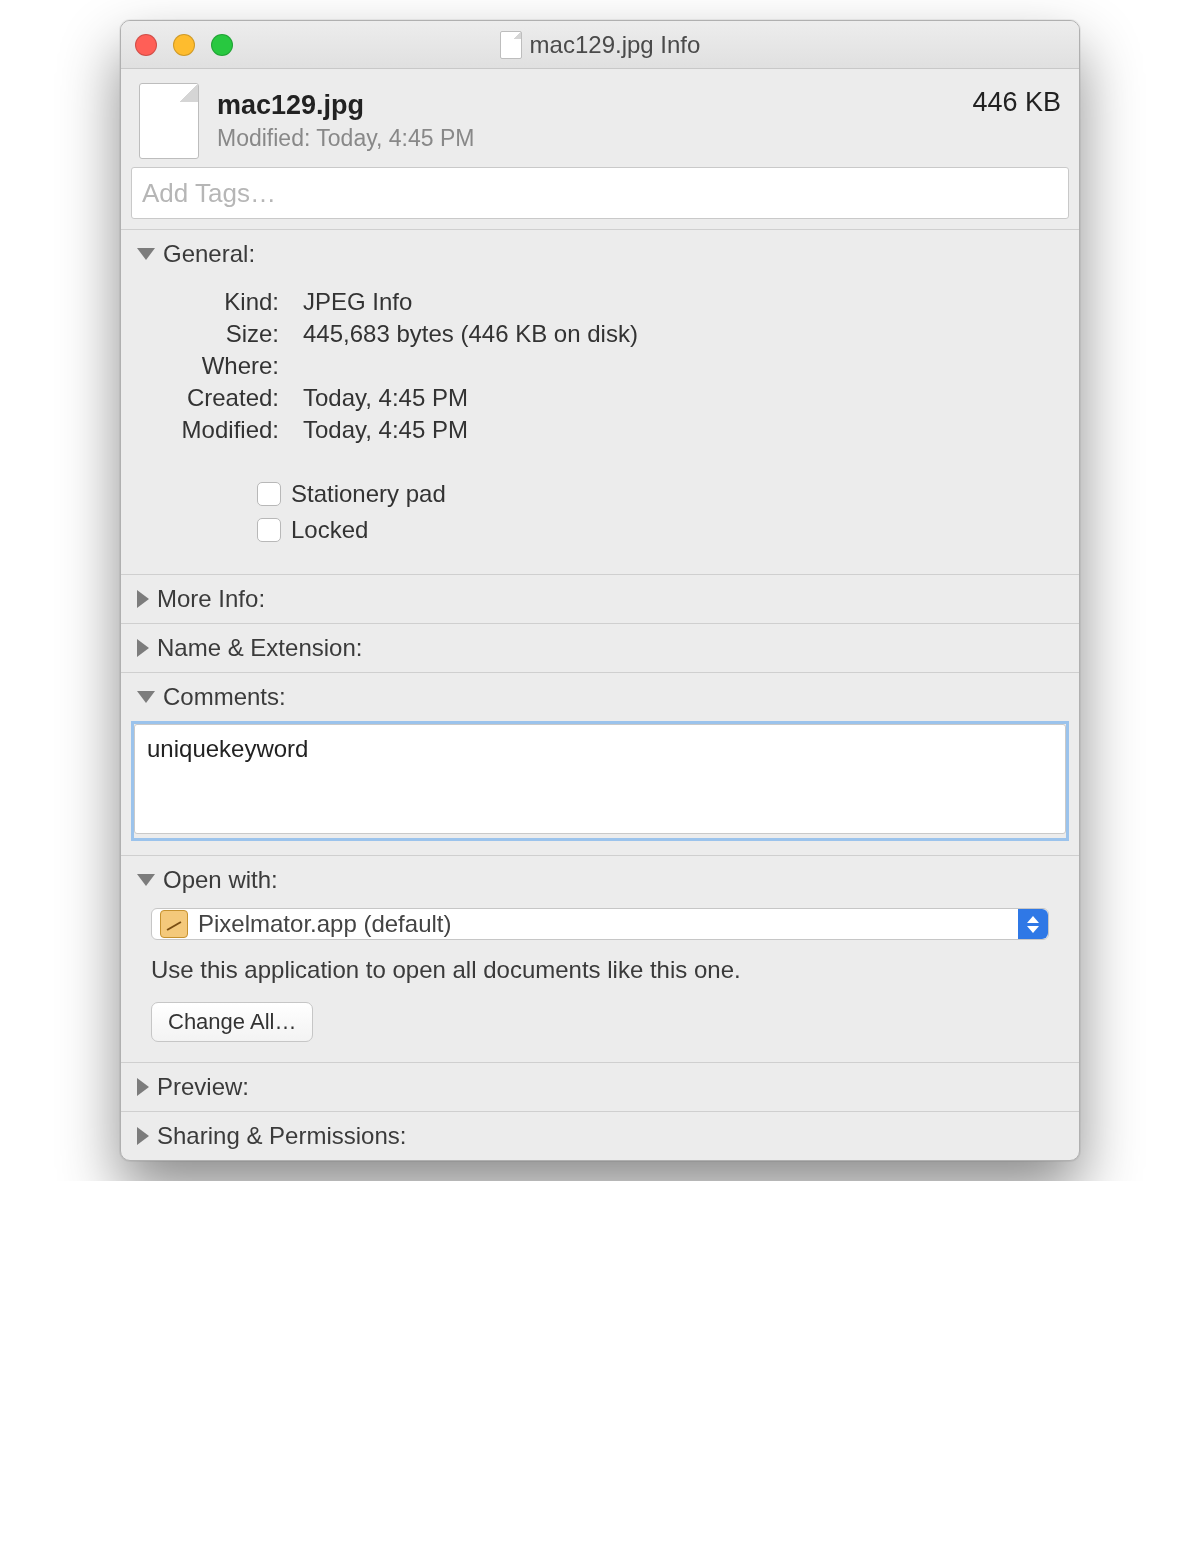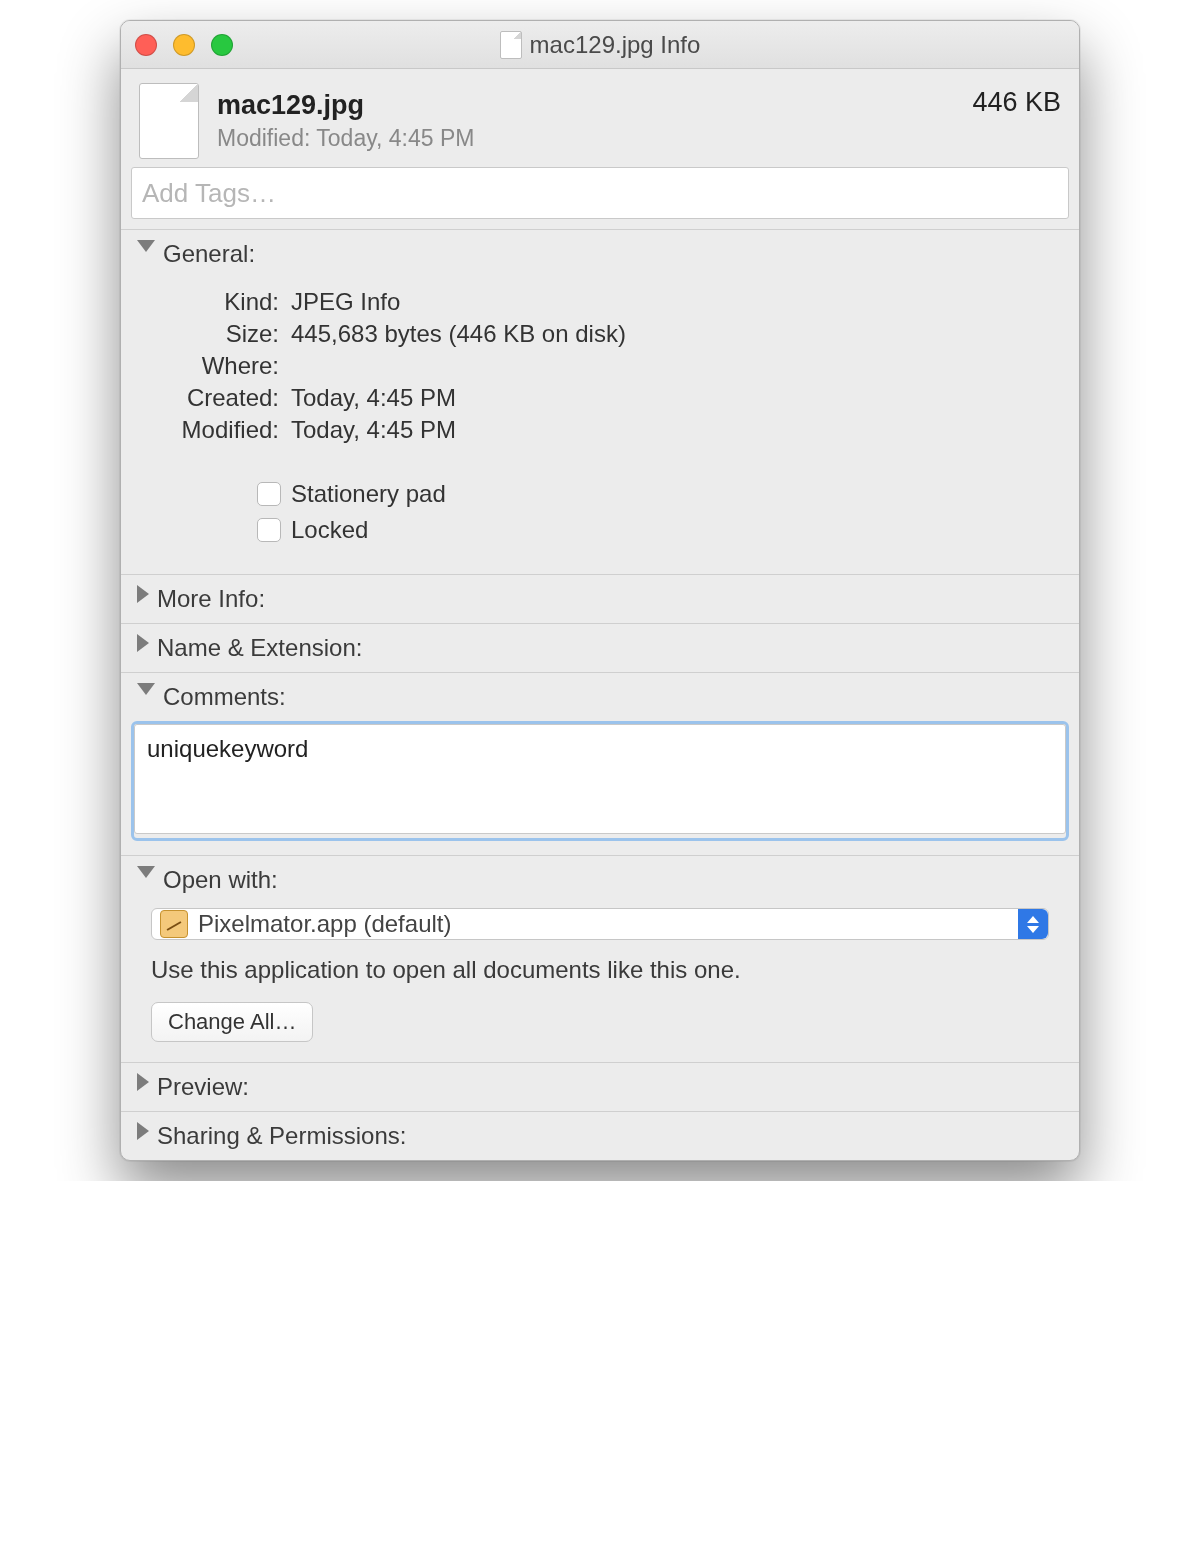--- a/index.html
+++ b/index.html
@@ -53,41 +53,41 @@
 
   .tags-wrap { padding: 0 10px 10px 10px; }
   .tags-input {
     width: 100%; height: 52px; border:1px solid #c9c9c9; background:#fff;
     border-radius:3px; padding: 8px 10px; font-size: 26px; color:#222;
   }
   .tags-input::placeholder { color:#b6b6b6; }
 
   .section { border-top: 1px solid #cfcfcf; }
   .section-hd {
-    display:flex; align-items:flex-start; gap:8px;
+    display:flex; align-items:center; gap:8px;
     padding: 10px 16px; font-size:24px; color:#3b3b3b; cursor: default;
   }
   .disclosure {
     width:0; height:0; border-style: solid;
   }
   .disclosure.right { border-width: 9px 0 9px 12px; border-color: transparent transparent transparent #7c7c7c; }
   .disclosure.down  { border-width: 12px 9px 0 9px; border-color: #7c7c7c transparent transparent transparent; }
 
   .general-body { padding: 6px 18px 22px 18px; font-size: 24px; color:#333; }
-  .kv { display:flex; gap: 12px; margin: 4px 0; }
+  .kv { display:flex; gap: 24px; margin: 4px 0; }
   .kv .k { width: 140px; text-align:right; color:#333; }
   .kv .v { flex:1; }
   .crumb-sep { color:#7a7a7a; padding: 0 4px; }
 
   .checks { margin-top: 36px; margin-left: 118px; }
   .check-row { display:flex; align-items:center; gap:10px; font-size:24px; margin:8px 0; }
   .chkbox { width:24px; height:24px; border:1px solid #b8b8b8; border-radius:5px; background:#fff; }
 
   .comments-body { padding: 0 10px 14px 10px; }
-  .comments-ta-wrap { border:3px solid #9bc3ec; border-radius:6px; padding:0; }
+  .comments-ta-wrap { border:3px solid #9bc3ec; border-radius:0; padding:0; }
   .comments-ta {
     width:100%; height:110px; resize:none; border:1px solid #c9c9c9;
     border-radius:3px; padding:10px 12px; font-size:24px; color:#222;
     font-family: inherit;
   }
 
   .openwith-body { padding: 4px 30px 20px 30px; }
   .combo {
     display:flex; align-items:center; gap:10px; width:100%;
     border:1px solid #c6c6c6; border-radius:6px; background:#fff; height:32px;

